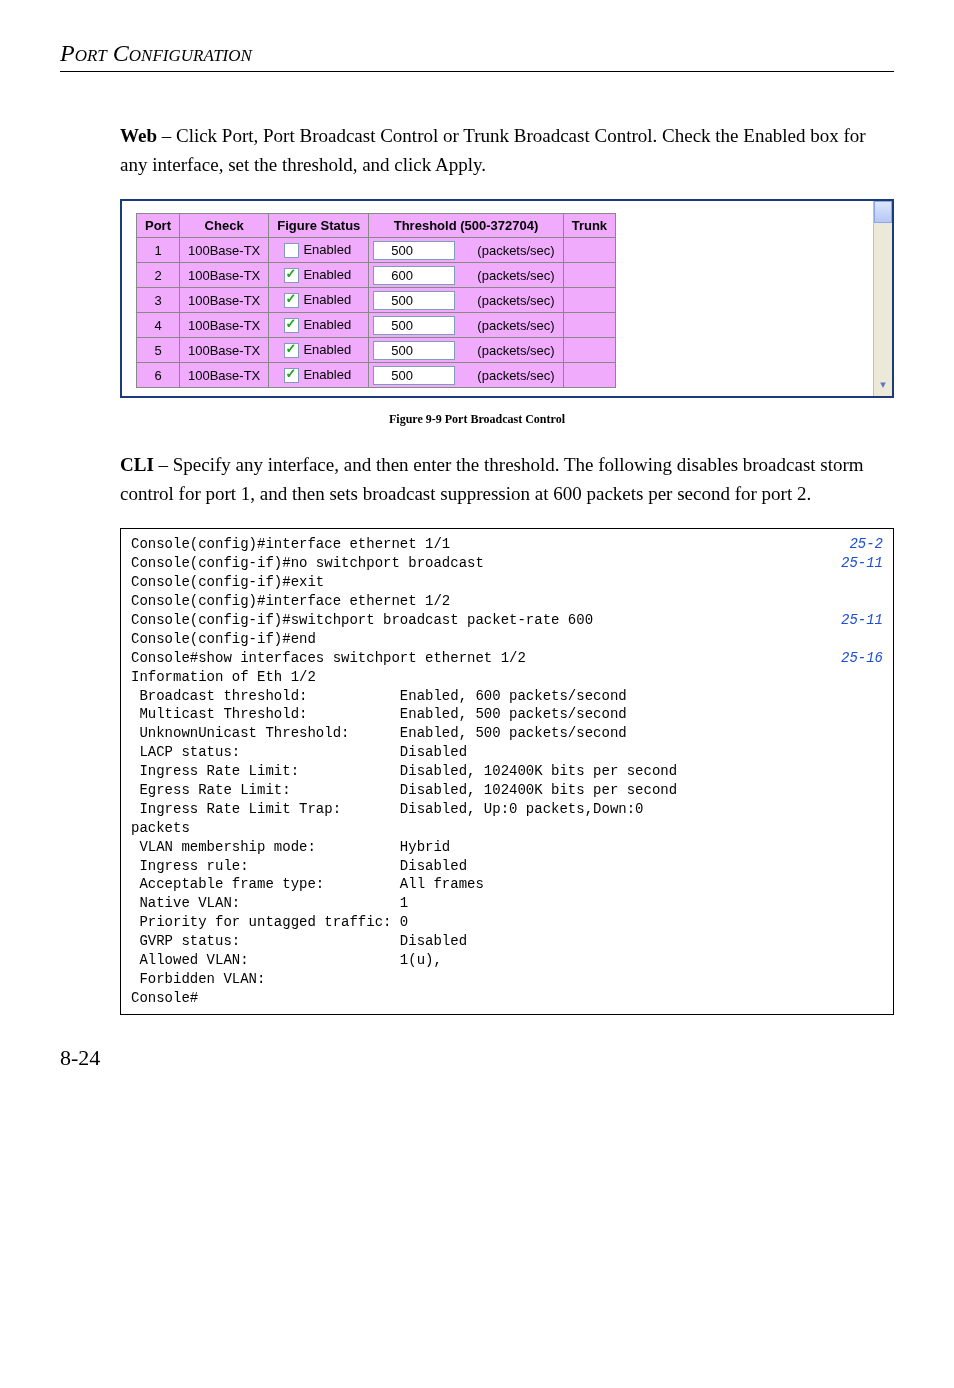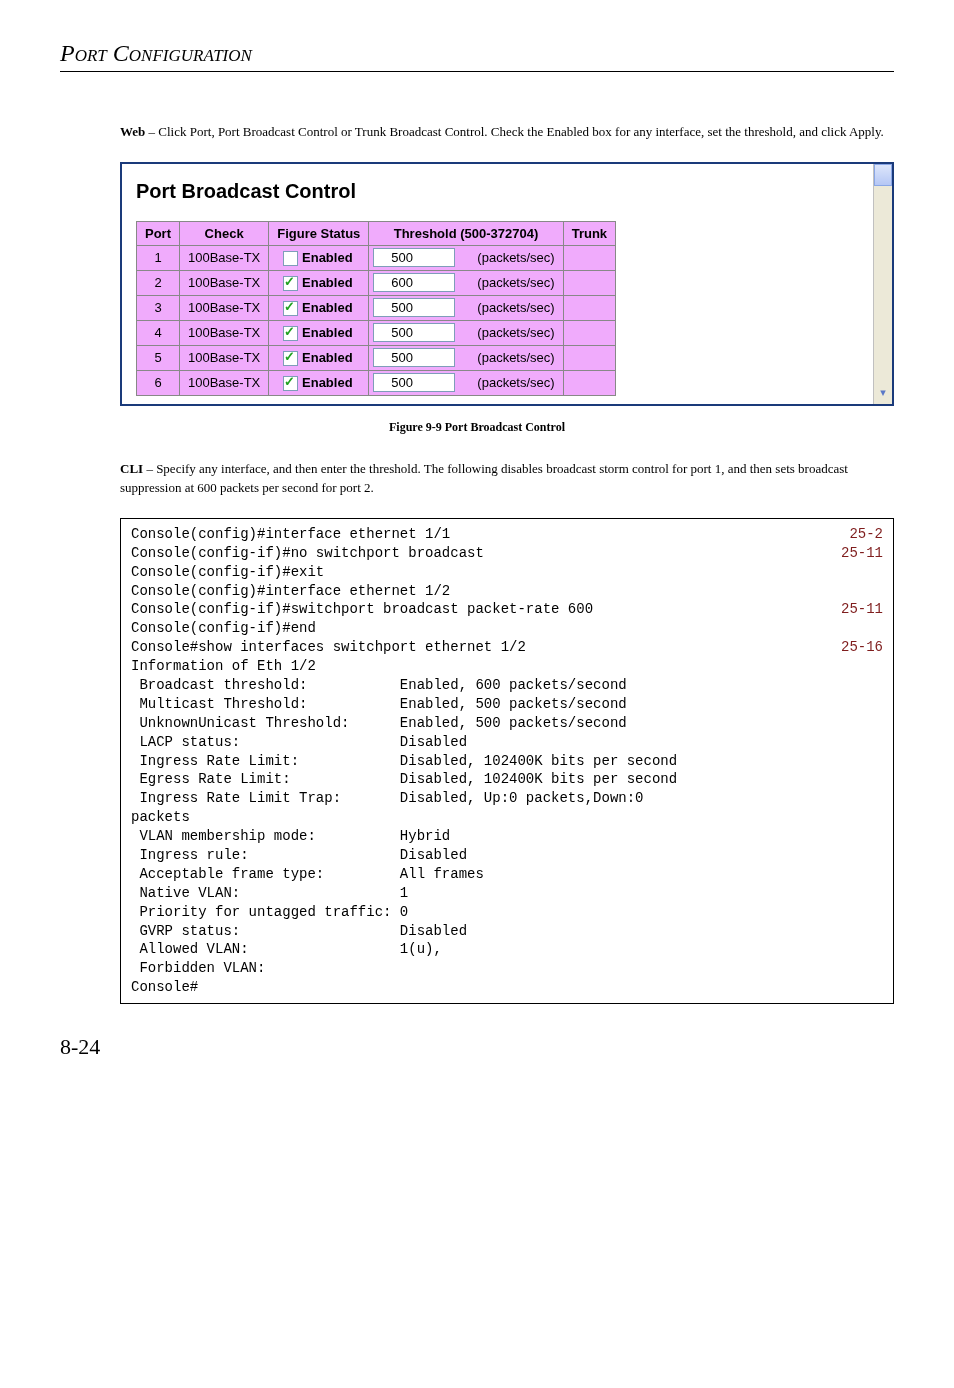--- a/index.html
+++ b/index.html
@@ -13,21 +13,21 @@
   }
   .section-header {
     font-variant: small-caps;
     font-style: italic;
     font-size: 24px;
     border-bottom: 1px solid #000;
     padding-bottom: 4px;
     margin-bottom: 50px;
   }
   .body-text {
-    font-size: 13px;
+    font-size: 19px;
     line-height: 1.5;
     margin: 8px 0 20px 60px;
   }
   .body-text b { font-weight: bold; }
   .screenshot-frame {
     border: 2px solid #1a3a7a;
     margin: 10px 0 10px 60px;
     background: #fff;
     position: relative;
     padding: 0;
@@ -106,58 +106,58 @@
     position: relative;
   }
   .cb.checked::after {
     content: "✓";
     position: absolute;
     left: 0; top: -3px;
     font-size: 13px;
     color: #22a122;
     font-weight: bold;
   }
-  .protect-cell { text-align: right; padding-left: 6px !important; white-space: nowrap; font-weight: bold; }
+  .protect-cell { text-align: right; padding-left: 6px !important; white-space: nowrap; }
   .figure-caption {
     text-align: center;
     font-weight: bold;
     font-size: 12px;
     margin: 14px 0 24px 0;
   }
   .cli-box {
     border: 1px solid #000;
     margin: 8px 0 30px 60px;
     padding: 6px 10px;
     font-family: "Courier New", monospace;
     font-size: 14px;
     line-height: 1.35;
     white-space: pre;
     overflow: hidden;
   }
   .cli-ref {
     float: right;
-    color: #7f1d1d;
+    font-style: italic;
+    color: #1d4ed8;
   }
   .page-num {
     font-size: 22px;
     margin-top: 10px;
   }
 </style>
 </head>
 <body>
 
 <div class="section-header">Port Configuration</div>
 
 <p class="body-text">
   <b>Web</b> – <span>Click Port, Port Broadcast Control or Trunk Broadcast Control. Check the Enabled box for any interface, set the threshold, and click Apply.</span>
 </p>
 
 <div class="screenshot-frame">
   <div class="screenshot-inner">
-    <div class="panel-title">Port Broadcast Control</div>
     <table class="ports">
       <thead>
         <tr>
           <th>Port</th>
           <th>Check</th>
           <th>Figure Status</th>
           <th colspan="2">Threshold (500-372704)</th>
           <th>Trunk</th>
         </tr>
       </thead>

